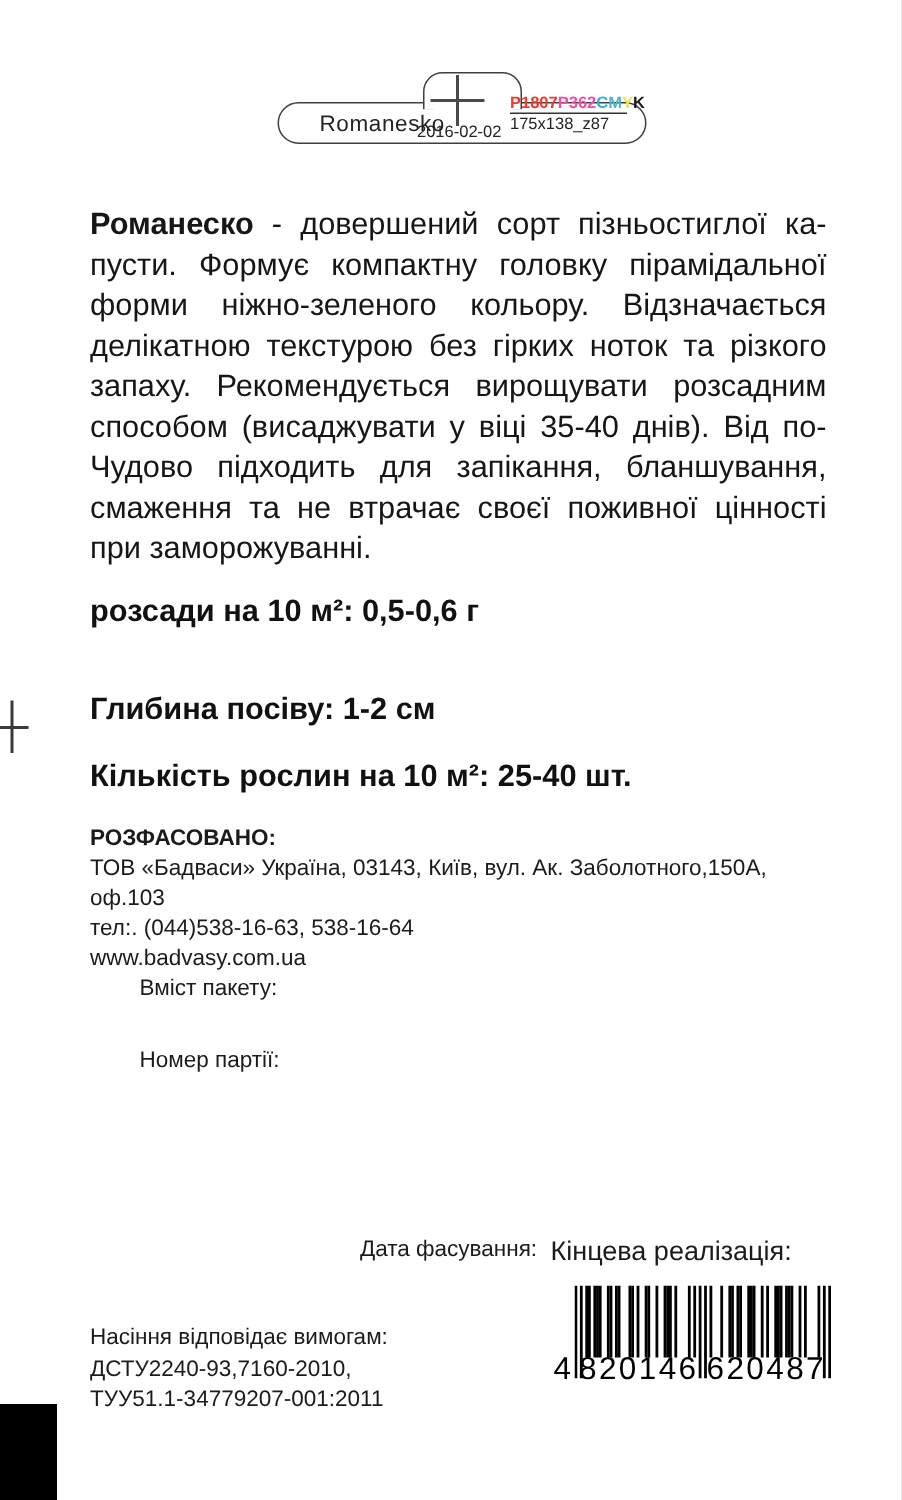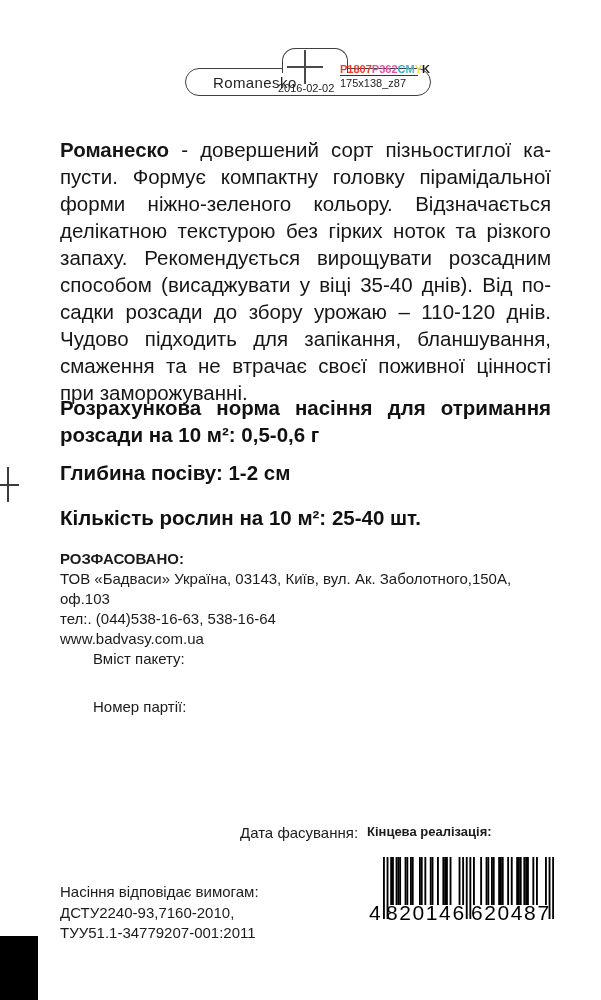--- a/index.html
+++ b/index.html
@@ -39,21 +39,21 @@
   .spec2{top:459px;}
   .spec3{top:504px;}
 
   
   .packer{position:absolute;left:60px;top:549px;width:500px;font-size:15px;line-height:20px;color:#1b1b1b;}
   .packer .hd{font-weight:bold;}
 
   .field-contents{position:absolute;left:93px;top:650px;font-size:15px;}
   .field-batch{position:absolute;left:93px;top:698px;font-size:15px;}
   .field-packdate{position:absolute;left:240px;top:824px;font-size:15px;}
-  .field-sellby{position:absolute;left:367px;top:824px;font-size:13px;font-weight:bold;}
+  .field-sellby{position:absolute;left:367px;top:824px;font-size:18px;}
 
   
   .standards{position:absolute;left:60px;top:882px;font-size:15px;line-height:20.5px;color:#1b1b1b;}
 
   
   .barcode{position:absolute;left:383px;top:857px;width:171px;height:72px;}
   .barcode svg{position:absolute;left:0;top:0;}
   .barcode svg rect{fill:#000;}
   .bc-digits{position:absolute;top:44px;left:0;width:171px;height:26px;font-size:21px;color:#000;}
   .bc-d0{position:absolute;left:-14px;top:0;}
@@ -84,28 +84,26 @@
   <div class="edge-crossH"></div>
   <div class="edge-crossV"></div>
 
   <div class="intro">
     <div class="jline"><b>Романеско</b><span> - довершений сорт пізньостиглої ка-</span></div>
     <div class="jline">пусти. Формує компактну головку пірамідальної</div>
     <div class="jline">форми ніжно-зеленого кольору. Відзначається</div>
     <div class="jline">делікатною текстурою без гірких ноток та різкого</div>
     <div class="jline">запаху. Рекомендується вирощувати розсадним</div>
     <div class="jline">способом (висаджувати у віці 35-40 днів). Від по-</div>
-    <div class="jline">садки розсади до збору урожаю – 110-120 днів.</div>
     <div class="jline">Чудово підходить для запікання, бланшування,</div>
     <div class="jline">смаження та не втрачає своєї поживної цінності</div>
     <div class="lline">при заморожуванні.</div>
   </div>
 
   <div class="spec spec1">
-    <div class="jline">Розрахункова норма насіння для отримання</div>
     <div class="lline">розсади на 10 м²: 0,5-0,6 г</div>
   </div>
   <div class="spec spec2">Глибина посіву: 1-2 см</div>
   <div class="spec spec3">Кількість рослин на 10 м²: 25-40 шт.</div>
 
   <div class="packer">
     <div class="hd">РОЗФАСОВАНО:</div>
     <div>ТОВ «Бадваси» Україна, 03143, Київ, вул. Ак. Заболотного,150А, оф.103</div>
     <div>тел:. (044)538-16-63, 538-16-64</div>
     <div>www.badvasy.com.ua</div>

